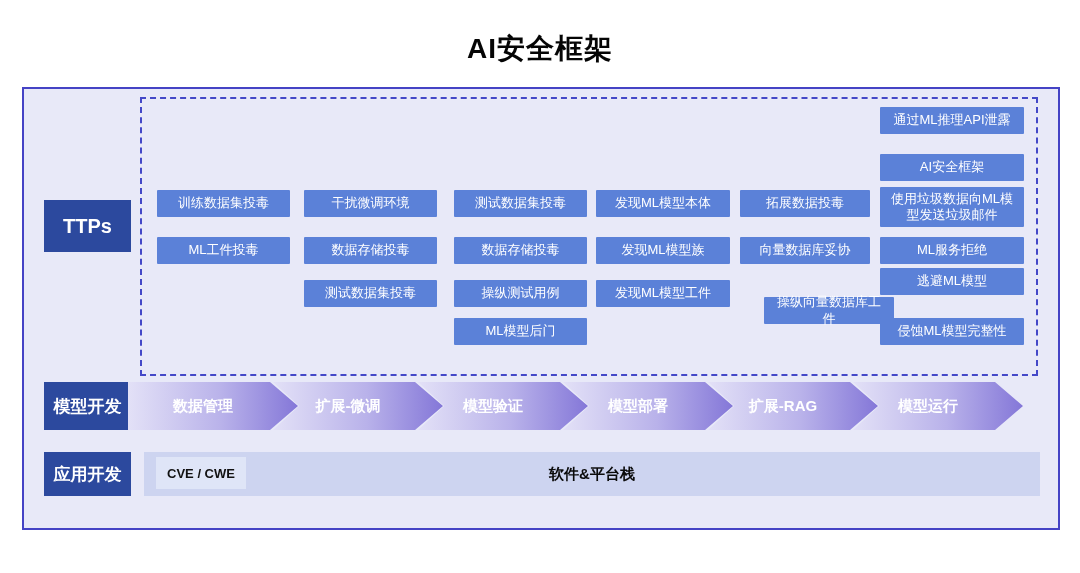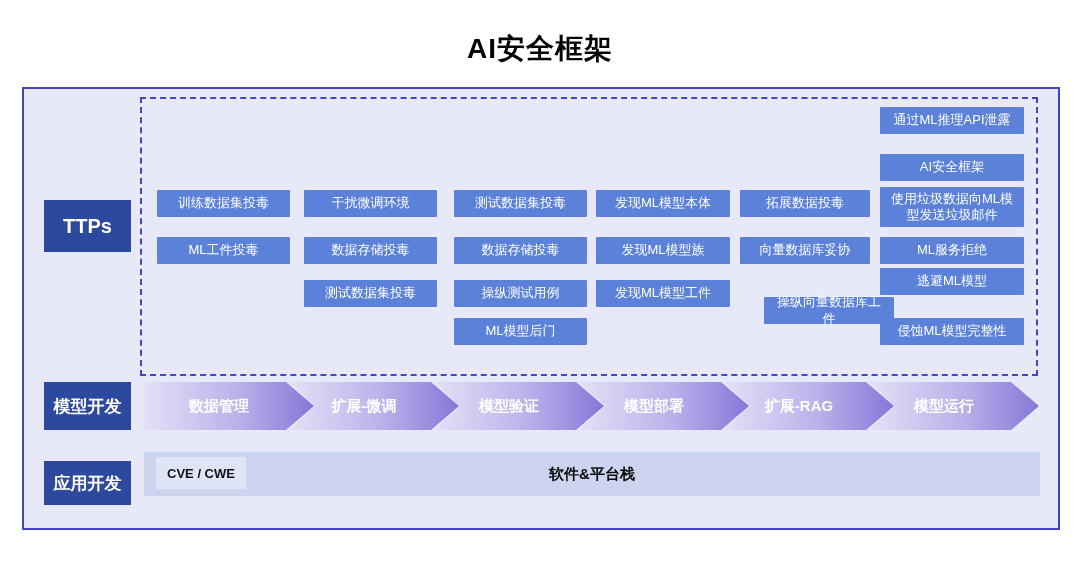--- a/index.html
+++ b/index.html
@@ -11,30 +11,30 @@
     font-size:28px; font-weight:bold; color:#050505; letter-spacing:1px; }
 
   .frame { position:absolute; left:22px; top:87px; width:1038px; height:443px;
     background:#e8e9f8; border:2px solid #4543c5; }
 
   .row-label { position:absolute; left:20px; width:87px; background:#2c499e;
     color:#ffffff; font-weight:bold; display:flex; align-items:center;
     justify-content:center; }
   .lbl-ttps   { top:111px; height:52px; font-size:20px; }
   .lbl-model  { top:293px; height:48px; font-size:17px; }
-  .lbl-app    { top:372px; height:44px; font-size:17px; }
+  .lbl-app    { top:363px; height:44px; font-size:17px; }
 
   .ttp-area { position:absolute; left:116px; top:8px; width:898px; height:279px;
     border:2px dashed #4448c8; }
 
   .ttp-box { position:absolute; background:#5b81d8; color:#ffffff;
     font-size:13px; line-height:1.25; display:flex; align-items:center;
     justify-content:center; text-align:center; border-radius:1px; padding:1px 9px; }
 
-  .arrow-row { position:absolute; left:120px; top:293px; width:896px; height:32px;text-decoration:underline; }
+  .arrow-row { position:absolute; left:104px; top:293px; width:896px; height:32px;text-decoration:underline; }
   .arrow { position:absolute; top:0; height:48px; width:170px;
     background:linear-gradient(90deg,#e3e1f7 0%, #b9b2ea 55%, #8477d8 100%);
     color:#ffffff; font-weight:bold; font-size:15px;
     display:flex; align-items:center; justify-content:center;
     clip-path:polygon(0 0, 142px 0, 170px 50%, 142px 100%, 0 100%, 26px 50%); }
   .arrow.first { clip-path:polygon(0 0, 142px 0, 170px 50%, 142px 100%, 0 100%); }
   .arrow span { margin-right:20px; }
 
   .bottom-bar { position:absolute; left:120px; top:363px; width:896px; height:44px;
     background:#cdd4f0; }

